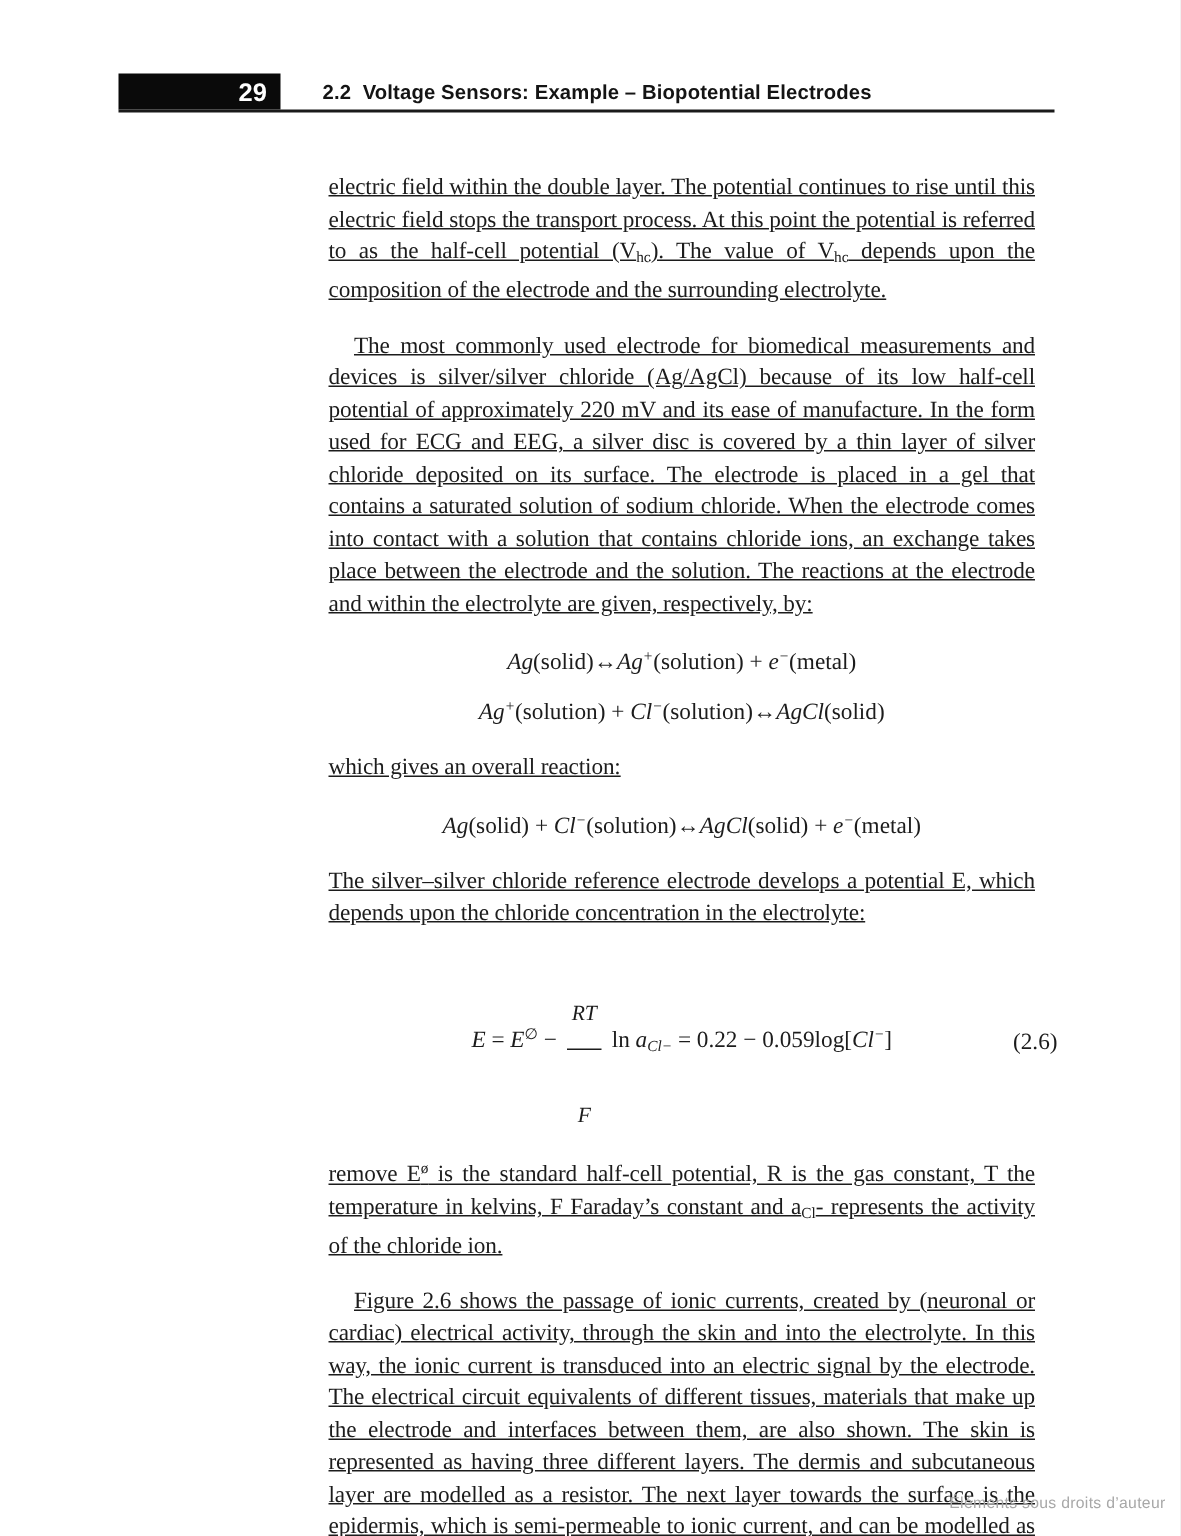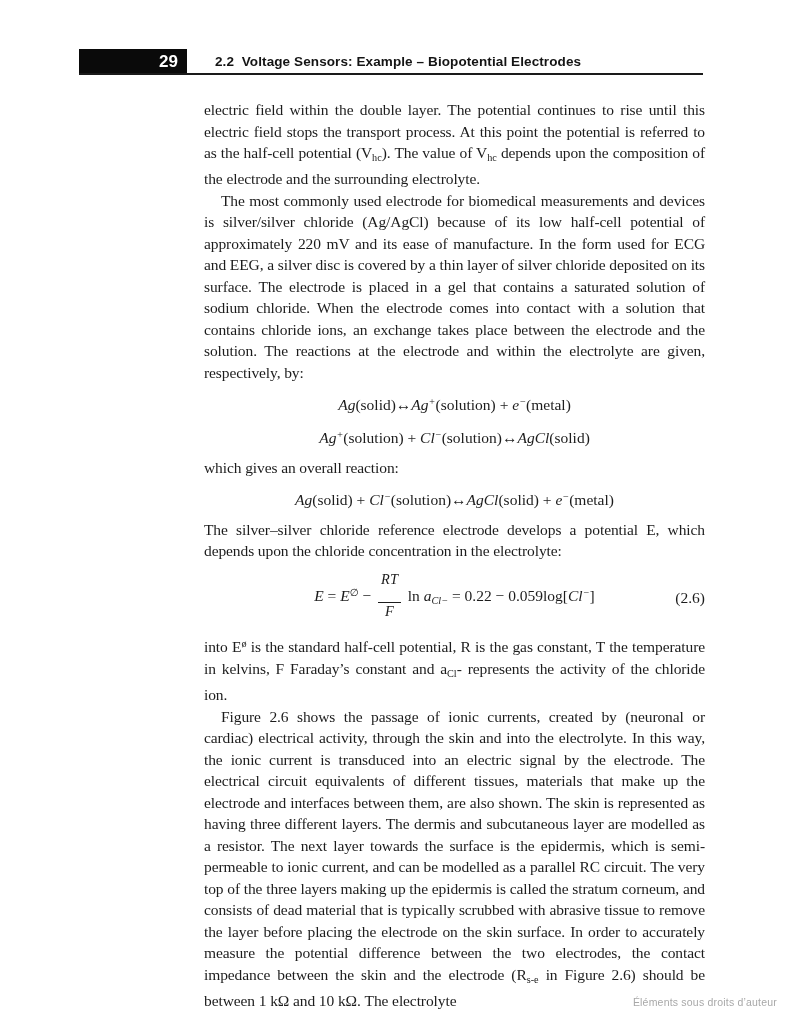--- a/index.html
+++ b/index.html
@@ -62,27 +62,28 @@
   .body-text {
     position: absolute;
     left: 204px;
     top: 99px;
     width: 501px;
     font-size: 15.5px;
     line-height: 21.5px;
     letter-spacing: -0.1px;
   }
   .para {
-    margin: 0;
+    margin: 15px;
     text-align: justify;
+    text-decoration: underline;
   }
   .para.indent { text-indent: 17px; }
 
   .run-text { }
-  .run-i    { font-style: italic; }
+  .run-i    { font-style: italic; margin-top: 36px; }
   .run-sub  { font-size: 66%; vertical-align: -0.28em; letter-spacing: 0; }
   .run-sup  { font-size: 66%; vertical-align: 0.5em;  letter-spacing: 0; }
   .run-isub { font-size: 66%; vertical-align: -0.28em; font-style: italic; letter-spacing: 0; }
   .run-isup { font-size: 66%; vertical-align: 0.5em;  font-style: italic; letter-spacing: 0; }
 
   
   .equation {
     position: relative;
     text-align: center;
     margin: 8px 0;
@@ -138,19 +139,19 @@
 
   <div class="body-text" id="body-container">
       <div class="para"><span class="run-text">electric field within the double layer. The potential continues to rise until this electric field stops the transport process. At this point the potential is referred to as the half-cell potential (V</span><span class="run-sub">hc</span><span class="run-text">). The value of V</span><span class="run-sub">hc</span><span class="run-text"> depends upon the composition of the electrode and the surrounding electrolyte.</span></div>
       <div class="para indent"><span class="run-text">The most commonly used electrode for biomedical measurements and devices is silver/silver chloride (Ag/AgCl) because of its low half-cell potential of approximately 220 mV and its ease of manufacture. In the form used for ECG and EEG, a silver disc is covered by a thin layer of silver chloride deposited on its surface. The electrode is placed in a gel that contains a saturated solution of sodium chloride. When the electrode comes into contact with a solution that contains chloride ions, an exchange takes place between the electrode and the solution. The reactions at the electrode and within the electrolyte are given, respectively, by:</span></div>
       <div class="equation"><span class="eq-main"><span class="run-i">Ag</span><span class="run-text">(solid)↔</span><span class="run-i">Ag</span><span class="run-isup">+</span><span class="run-text">(solution) + </span><span class="run-i">e</span><span class="run-isup">−</span><span class="run-text">(metal)</span></span></div>
       <div class="equation"><span class="eq-main"><span class="run-i">Ag</span><span class="run-isup">+</span><span class="run-text">(solution) + </span><span class="run-i">Cl</span><span class="run-isup">−</span><span class="run-text">(solution)↔</span><span class="run-i">AgCl</span><span class="run-text">(solid)</span></span></div>
       <div class="para"><span class="run-text">which gives an overall reaction:</span></div>
       <div class="equation"><span class="eq-main"><span class="run-i">Ag</span><span class="run-text">(solid) + </span><span class="run-i">Cl</span><span class="run-isup">−</span><span class="run-text">(solution)↔</span><span class="run-i">AgCl</span><span class="run-text">(solid) + </span><span class="run-i">e</span><span class="run-isup">−</span><span class="run-text">(metal)</span></span></div>
       <div class="para"><span class="run-text">The silver–silver chloride reference electrode develops a potential E, which depends upon the chloride concentration in the electrolyte:</span></div>
       <div class="equation has-frac"><span class="eq-main"><span class="run-i">E</span><span class="run-text"> = </span><span class="run-i">E</span><span class="run-sup">∅</span><span class="run-text"> − </span><span class="frac"><span class="frac-num run-i">RT</span><span class="frac-den run-i">F</span></span><span class="run-text"> ln </span><span class="run-i">a</span><span class="run-isub">Cl−</span><span class="run-text"> = 0.22 − 0.059log[</span><span class="run-i">Cl</span><span class="run-isup">−</span><span class="run-text">]</span></span><span class="eq-number">(2.6)</span></div>
-      <div class="para"><span class="run-text">into E</span><span class="run-sup">ø</span><span class="run-text"> is the standard half-cell potential, R is the gas constant, T the temperature in kelvins, F Faraday’s constant and a</span><span class="run-sub">Cl</span><span class="run-text">- represents the activity of the chloride ion.</span></div>
+      <div class="para"><span class="run-text">remove E</span><span class="run-sup">ø</span><span class="run-text"> is the standard half-cell potential, R is the gas constant, T the temperature in kelvins, F Faraday’s constant and a</span><span class="run-sub">Cl</span><span class="run-text">- represents the activity of the chloride ion.</span></div>
       <div class="para indent"><span class="run-text">Figure 2.6 shows the passage of ionic currents, created by (neuronal or cardiac) electrical activity, through the skin and into the electrolyte. In this way, the ionic current is transduced into an electric signal by the electrode. The electrical circuit equivalents of different tissues, materials that make up the electrode and interfaces between them, are also shown. The skin is represented as having three different layers. The dermis and subcutaneous layer are modelled as a resistor. The next layer towards the surface is the epidermis, which is semi-permeable to ionic current, and can be modelled as a parallel RC circuit. The very top of the three layers making up the epidermis is called the stratum corneum, and consists of dead material that is typically scrubbed with abrasive tissue to remove the layer before placing the electrode on the skin surface. In order to accurately measure the potential difference between the two electrodes, the contact impedance between the skin and the electrode (R</span><span class="run-sub">s-e</span><span class="run-text"> in Figure 2.6) should be between 1 kΩ and 10 kΩ. The electrolyte</span></div>
     </div>
 
   <div class="footer-notice">Éléments sous droits d’auteur</div>
 
 </div>
 
 </body></html>

